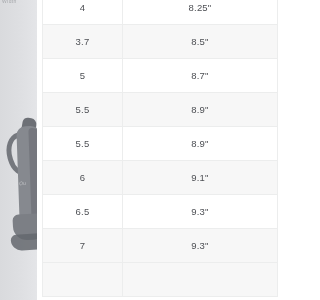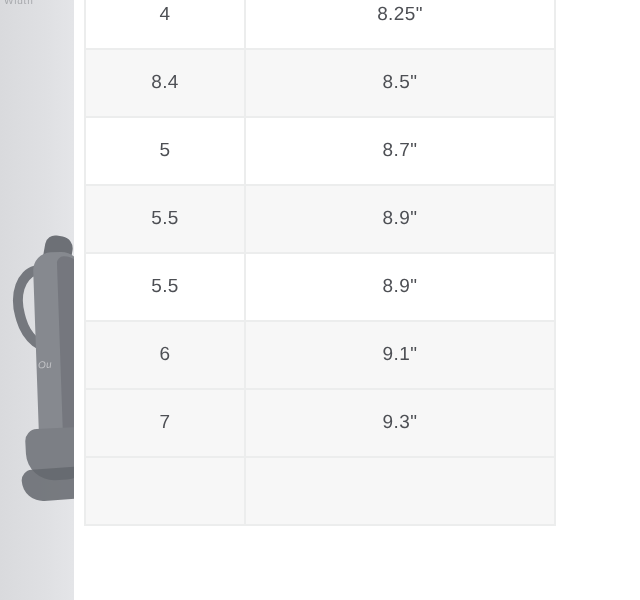--- a/index.html
+++ b/index.html
@@ -213,38 +213,42 @@
       <colgroup>
         <col class="c-size">
         <col class="c-len">
       </colgroup>
       <tbody>
           <tr>
             <td class="cell-size">4</td>
             <td class="cell-length">8.25"</td>
           </tr>
           <tr class="alt">
-            <td class="cell-size">8.4</td>
+            <td class="cell-size">3.7</td>
             <td class="cell-length">8.5"</td>
           </tr>
           <tr>
             <td class="cell-size">5</td>
             <td class="cell-length">8.7"</td>
           </tr>
           <tr class="alt">
             <td class="cell-size">5.5</td>
             <td class="cell-length">8.9"</td>
           </tr>
           <tr>
             <td class="cell-size">5.5</td>
             <td class="cell-length">8.9"</td>
           </tr>
           <tr class="alt">
             <td class="cell-size">6</td>
             <td class="cell-length">9.1"</td>
+          </tr>
+          <tr>
+            <td class="cell-size">6.5</td>
+            <td class="cell-length">9.3"</td>
           </tr>
           <tr class="alt">
             <td class="cell-size">7</td>
             <td class="cell-length">9.3"</td>
           </tr>
           <tr class="alt">
             <td class="cell-size"></td>
             <td class="cell-length"></td>
           </tr>
         </tbody>

